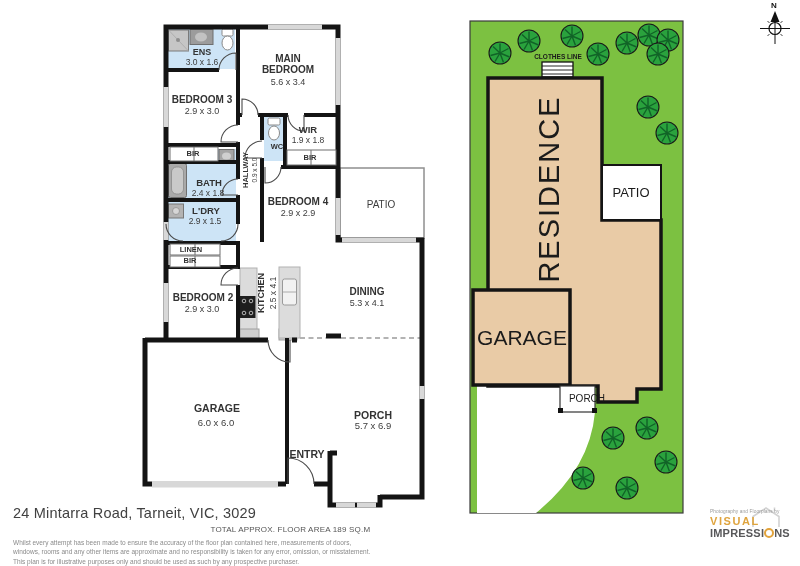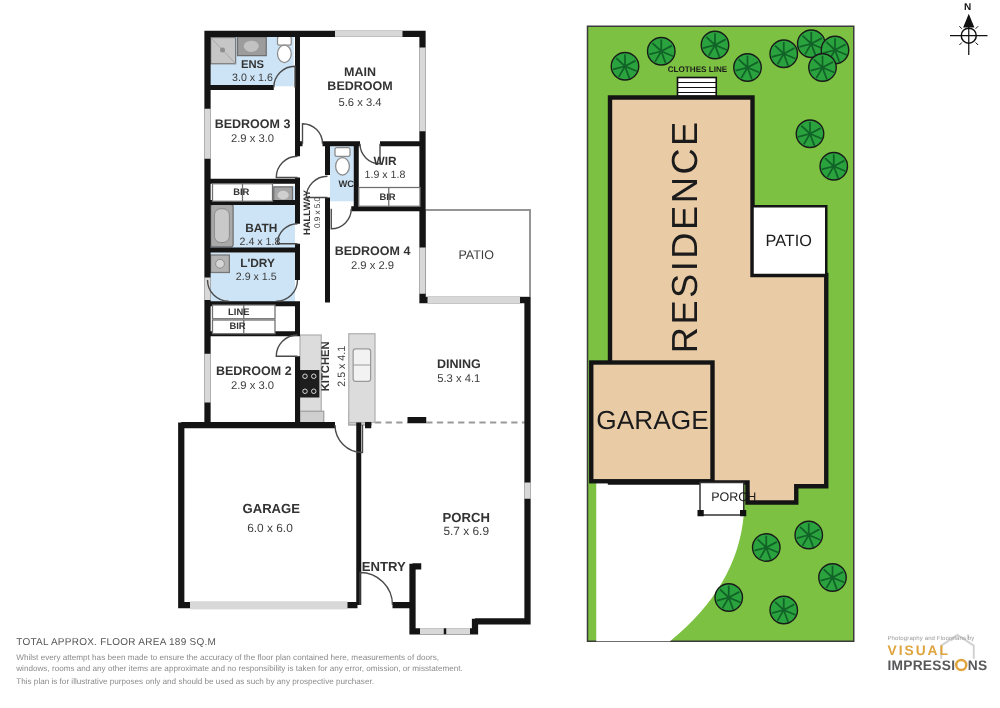--- a/index.html
+++ b/index.html
@@ -14,21 +14,21 @@
   .f7{font-size:7.5px;} .f8{font-size:8.5px;} .f9{font-size:9px;} .f95{font-size:9.5px;}
   .f10{font-size:10px;} .f105{font-size:10.5px;}
   #residence-lbl{font-size:29px;font-weight:400;letter-spacing:2px;color:#1b1b1b;}
   #garage-site-lbl{font-size:21px;font-weight:400;color:#1b1b1b;}
   #patio-site-lbl{font-size:13px;font-weight:400;color:#1b1b1b;}
   #porch-lbl{font-size:10px;color:#1b1b1b;padding-left:20px;}
   #clothes-lbl{font-size:6.5px;font-weight:700;color:#1b1b1b;}
   #north-lbl{font-size:8px;font-weight:700;color:#111;}
   #footer{position:absolute;left:13px;top:505px;z-index:2;}
   #address{font-size:14.5px;color:#414141;letter-spacing:0.2px;}
-  #area{font-size:8px;color:#555555;margin-top:4px;letter-spacing:0.2px;}
+  #area{font-size:8px;color:#555555;margin-top:4px;letter-spacing:0.2px;text-align:right;}
   #disclaimer{font-size:6.5px;color:#8b8b8b;margin-top:4px;line-height:1.45;}
   #logo{position:absolute;left:710px;top:509px;width:86px;z-index:2;}
   #logo-tag{font-size:4.8px;color:#9b9b9b;letter-spacing:0.1px;}
   #logo-l1{font-size:11px;font-weight:700;color:#dfa43e;letter-spacing:1.6px;margin-top:1px;}
   #logo-l2{font-size:11px;font-weight:700;color:#58585a;letter-spacing:0.2px;margin-top:0px;}
   .ap{display:inline-block;width:6px;height:6px;border:2px solid #e2a33c;border-radius:50%;
       background:#fff;vertical-align:-1px;}
 </style>
 </head>
 <body>
@@ -217,21 +217,21 @@
 <div class="lbl dm f8" style="left:308px;top:140px">1.9 x 1.8</div>
 <div class="lbl nm f7" style="left:277px;top:147px">WC</div>
 <div class="lbl nm f7" style="left:193px;top:153.5px">BIR</div>
 <div class="lbl nm f7" style="left:310px;top:157.5px">BIR</div>
 <div class="lbl nm f95" style="left:209px;top:183px">BATH</div>
 <div class="lbl dm f8" style="left:208px;top:192.5px">2.4 x 1.8</div>
 <div class="lbl nm f7 rot" style="left:246px;top:170px">HALLWAY</div>
 <div class="lbl dm rot" style="left:255px;top:170px;font-size:6.5px">0.9 x 5.0</div>
 <div class="lbl nm f95" style="left:206px;top:211px">L'DRY</div>
 <div class="lbl dm f8" style="left:205px;top:220.5px">2.9 x 1.5</div>
-<div class="lbl nm f7" style="left:191px;top:249.5px">LINE</div>
+<div class="lbl nm f7" style="left:191px;top:249.5px">LINEN</div>
 <div class="lbl nm f7" style="left:190px;top:261px">BIR</div>
 <div class="lbl nm f10" style="left:298px;top:202px">BEDROOM 4</div>
 <div class="lbl dm f9" style="left:298px;top:212.5px">2.9 x 2.9</div>
 <div class="lbl dm f10" style="left:381px;top:205px">PATIO</div>
 <div class="lbl nm f10" style="left:203px;top:298px">BEDROOM 2</div>
 <div class="lbl dm f9" style="left:202px;top:308.5px">2.9 x 3.0</div>
 <div class="lbl nm f9 rot" style="left:261px;top:293px">KITCHEN</div>
 <div class="lbl dm f8 rot" style="left:272.5px;top:293px">2.5 x 4.1</div>
 <div class="lbl nm f10" style="left:367px;top:292px">DINING</div>
 <div class="lbl dm f9" style="left:367px;top:302.5px">5.3 x 4.1</div>
@@ -242,20 +242,21 @@
 <div class="lbl nm f105" style="left:307px;top:453.5px">ENTRY</div>
 
 <div class="lbl" id="clothes-lbl" style="left:558px;top:56.5px">CLOTHES LINE</div>
 <div class="lbl rot" id="residence-lbl" style="left:549px;top:189px">RESIDENCE</div>
 <div class="lbl" id="patio-site-lbl" style="left:631px;top:192px">PATIO</div>
 <div class="lbl" id="garage-site-lbl" style="left:522px;top:337px">GARAGE</div>
 <div class="lbl" id="porch-lbl" style="left:577px;top:399px">PORCH</div>
 <div class="lbl" id="north-lbl" style="left:774px;top:6px">N</div>
 
 <div id="footer">
+  <div id="address">24 Mintarra Road, Tarneit, VIC, 3029</div>
   <div id="area">TOTAL APPROX. FLOOR AREA 189 SQ.M</div>
   <div id="disclaimer">
     <div>Whilst every attempt has been made to ensure the accuracy of the floor plan contained here, measurements of doors,</div>
     <div>windows, rooms and any other items are approximate and no responsibility is taken for any error, omission, or misstatement.</div>
     <div>This plan is for illustrative purposes only and should be used as such by any prospective purchaser.</div>
   </div>
 </div>
 
 <div id="logo">
   <div id="logo-tag">Photography and Floorplans by</div>

